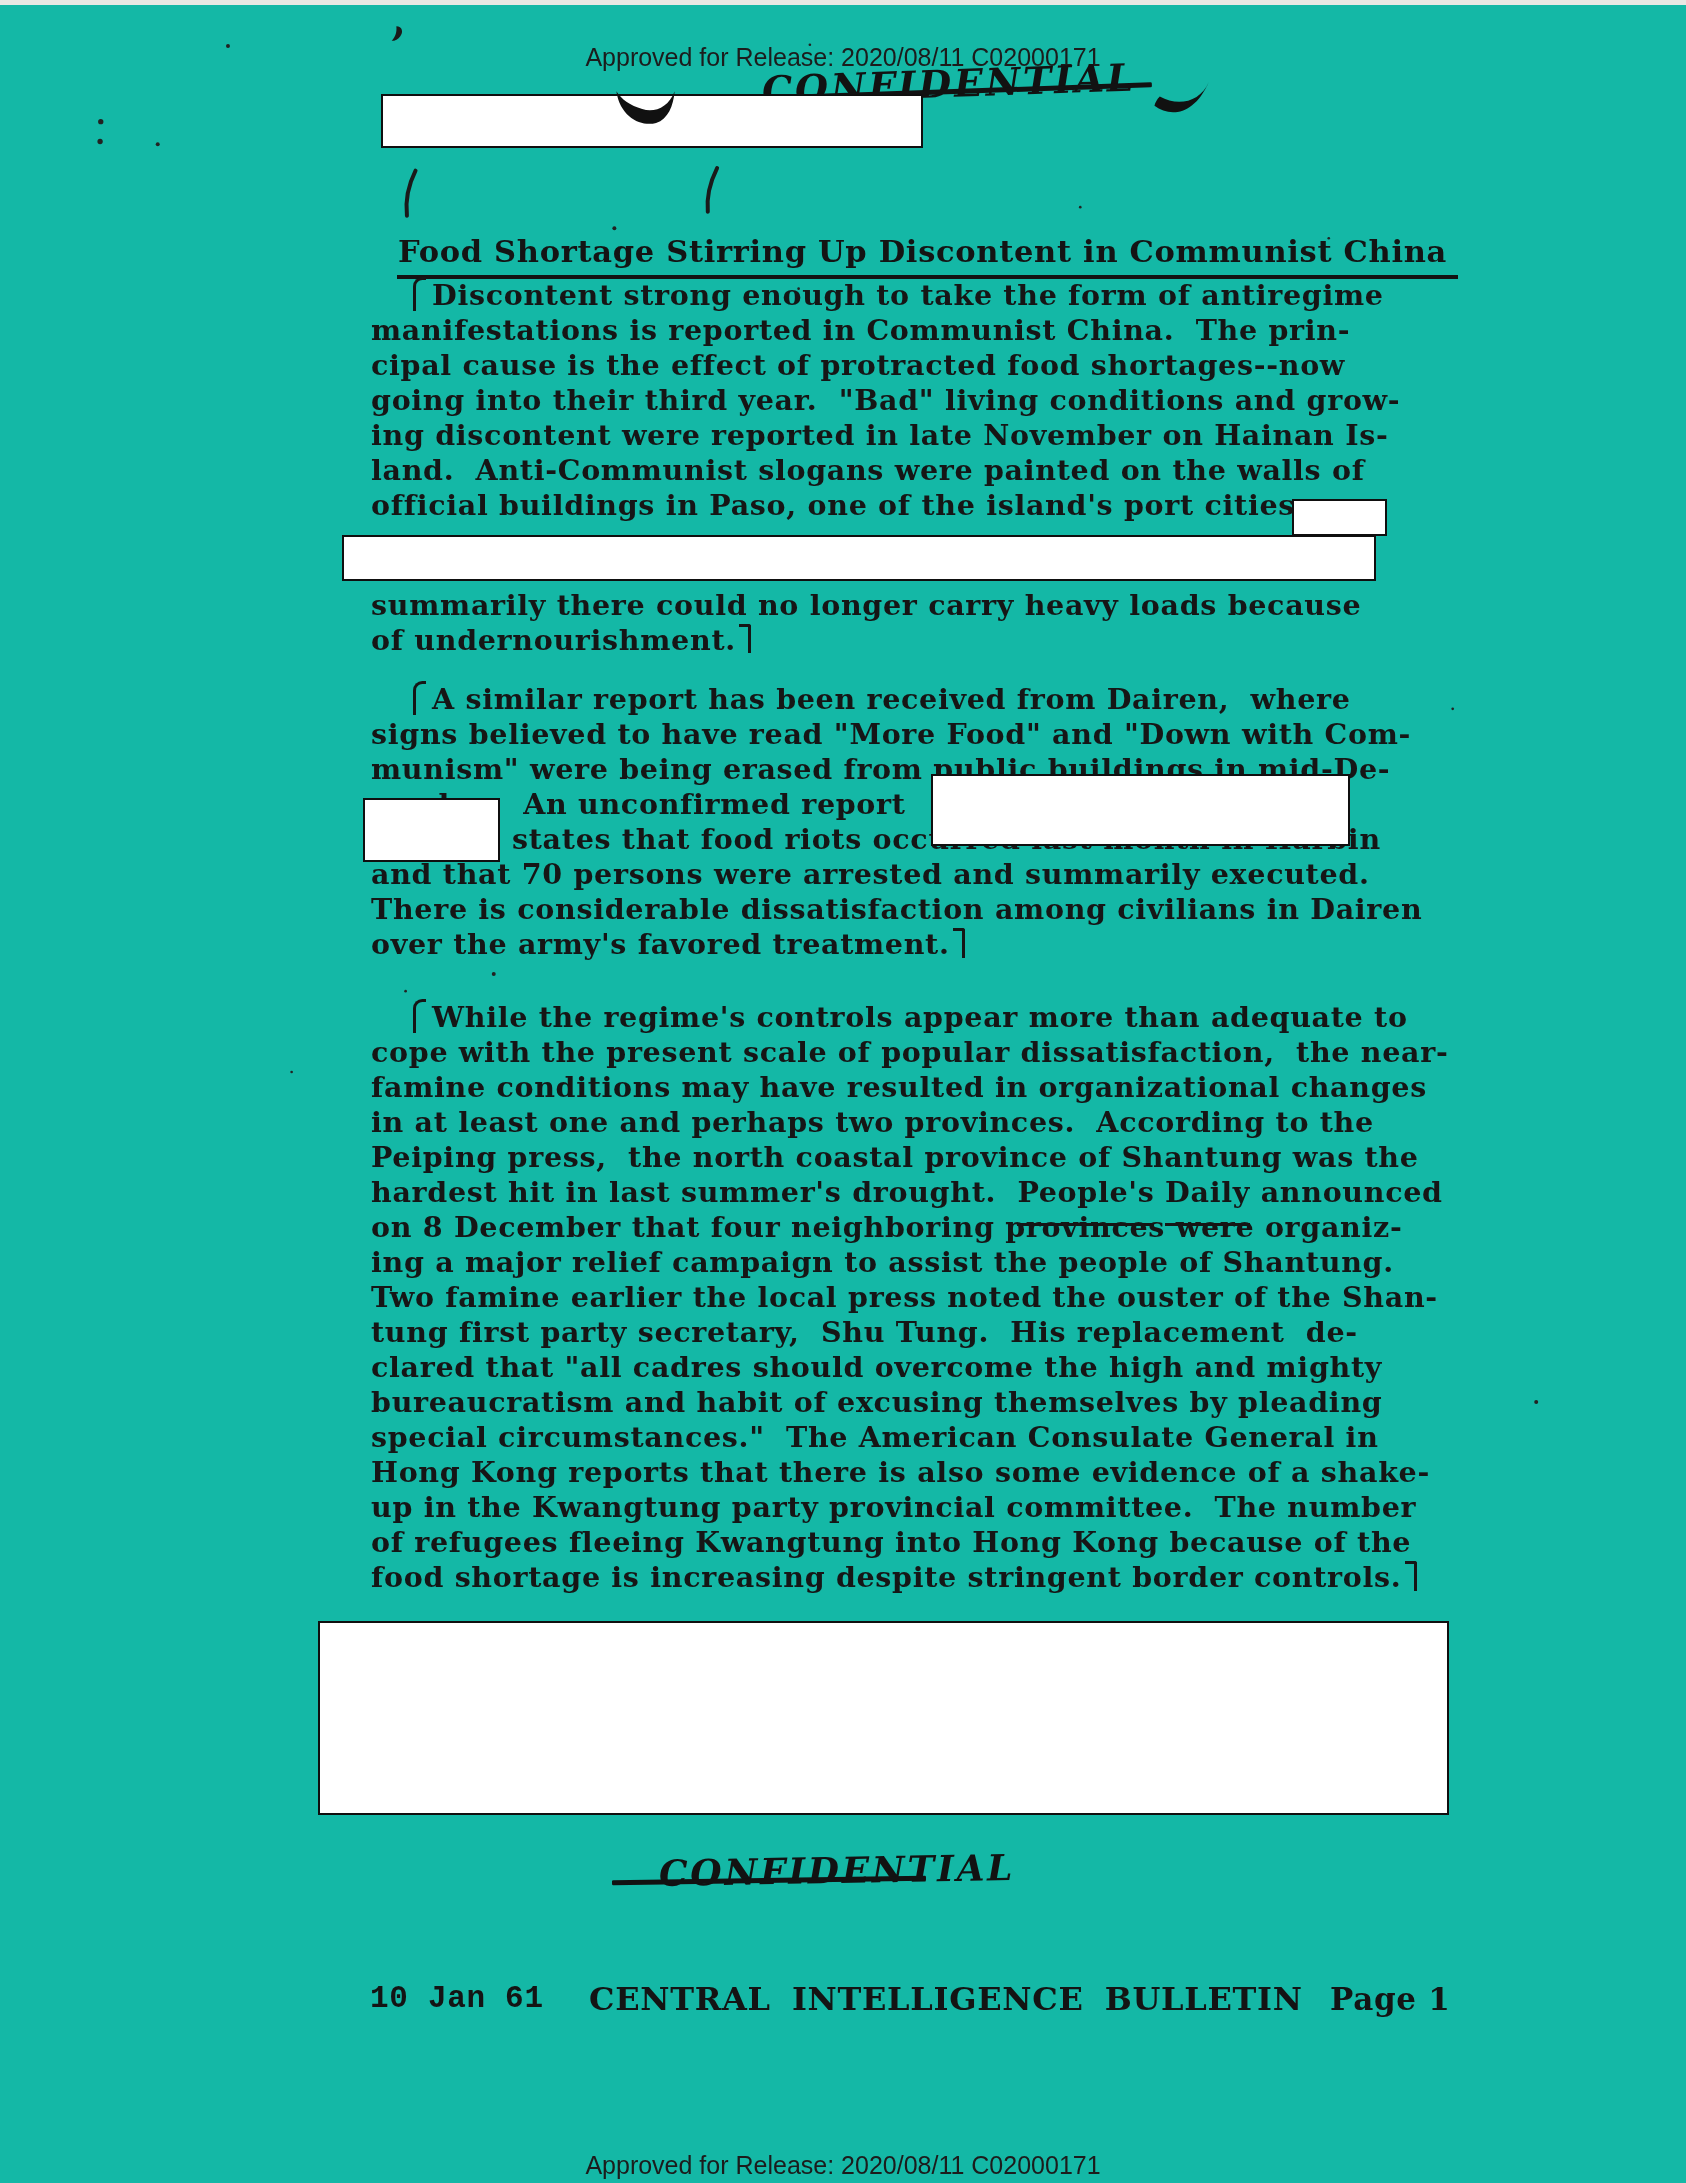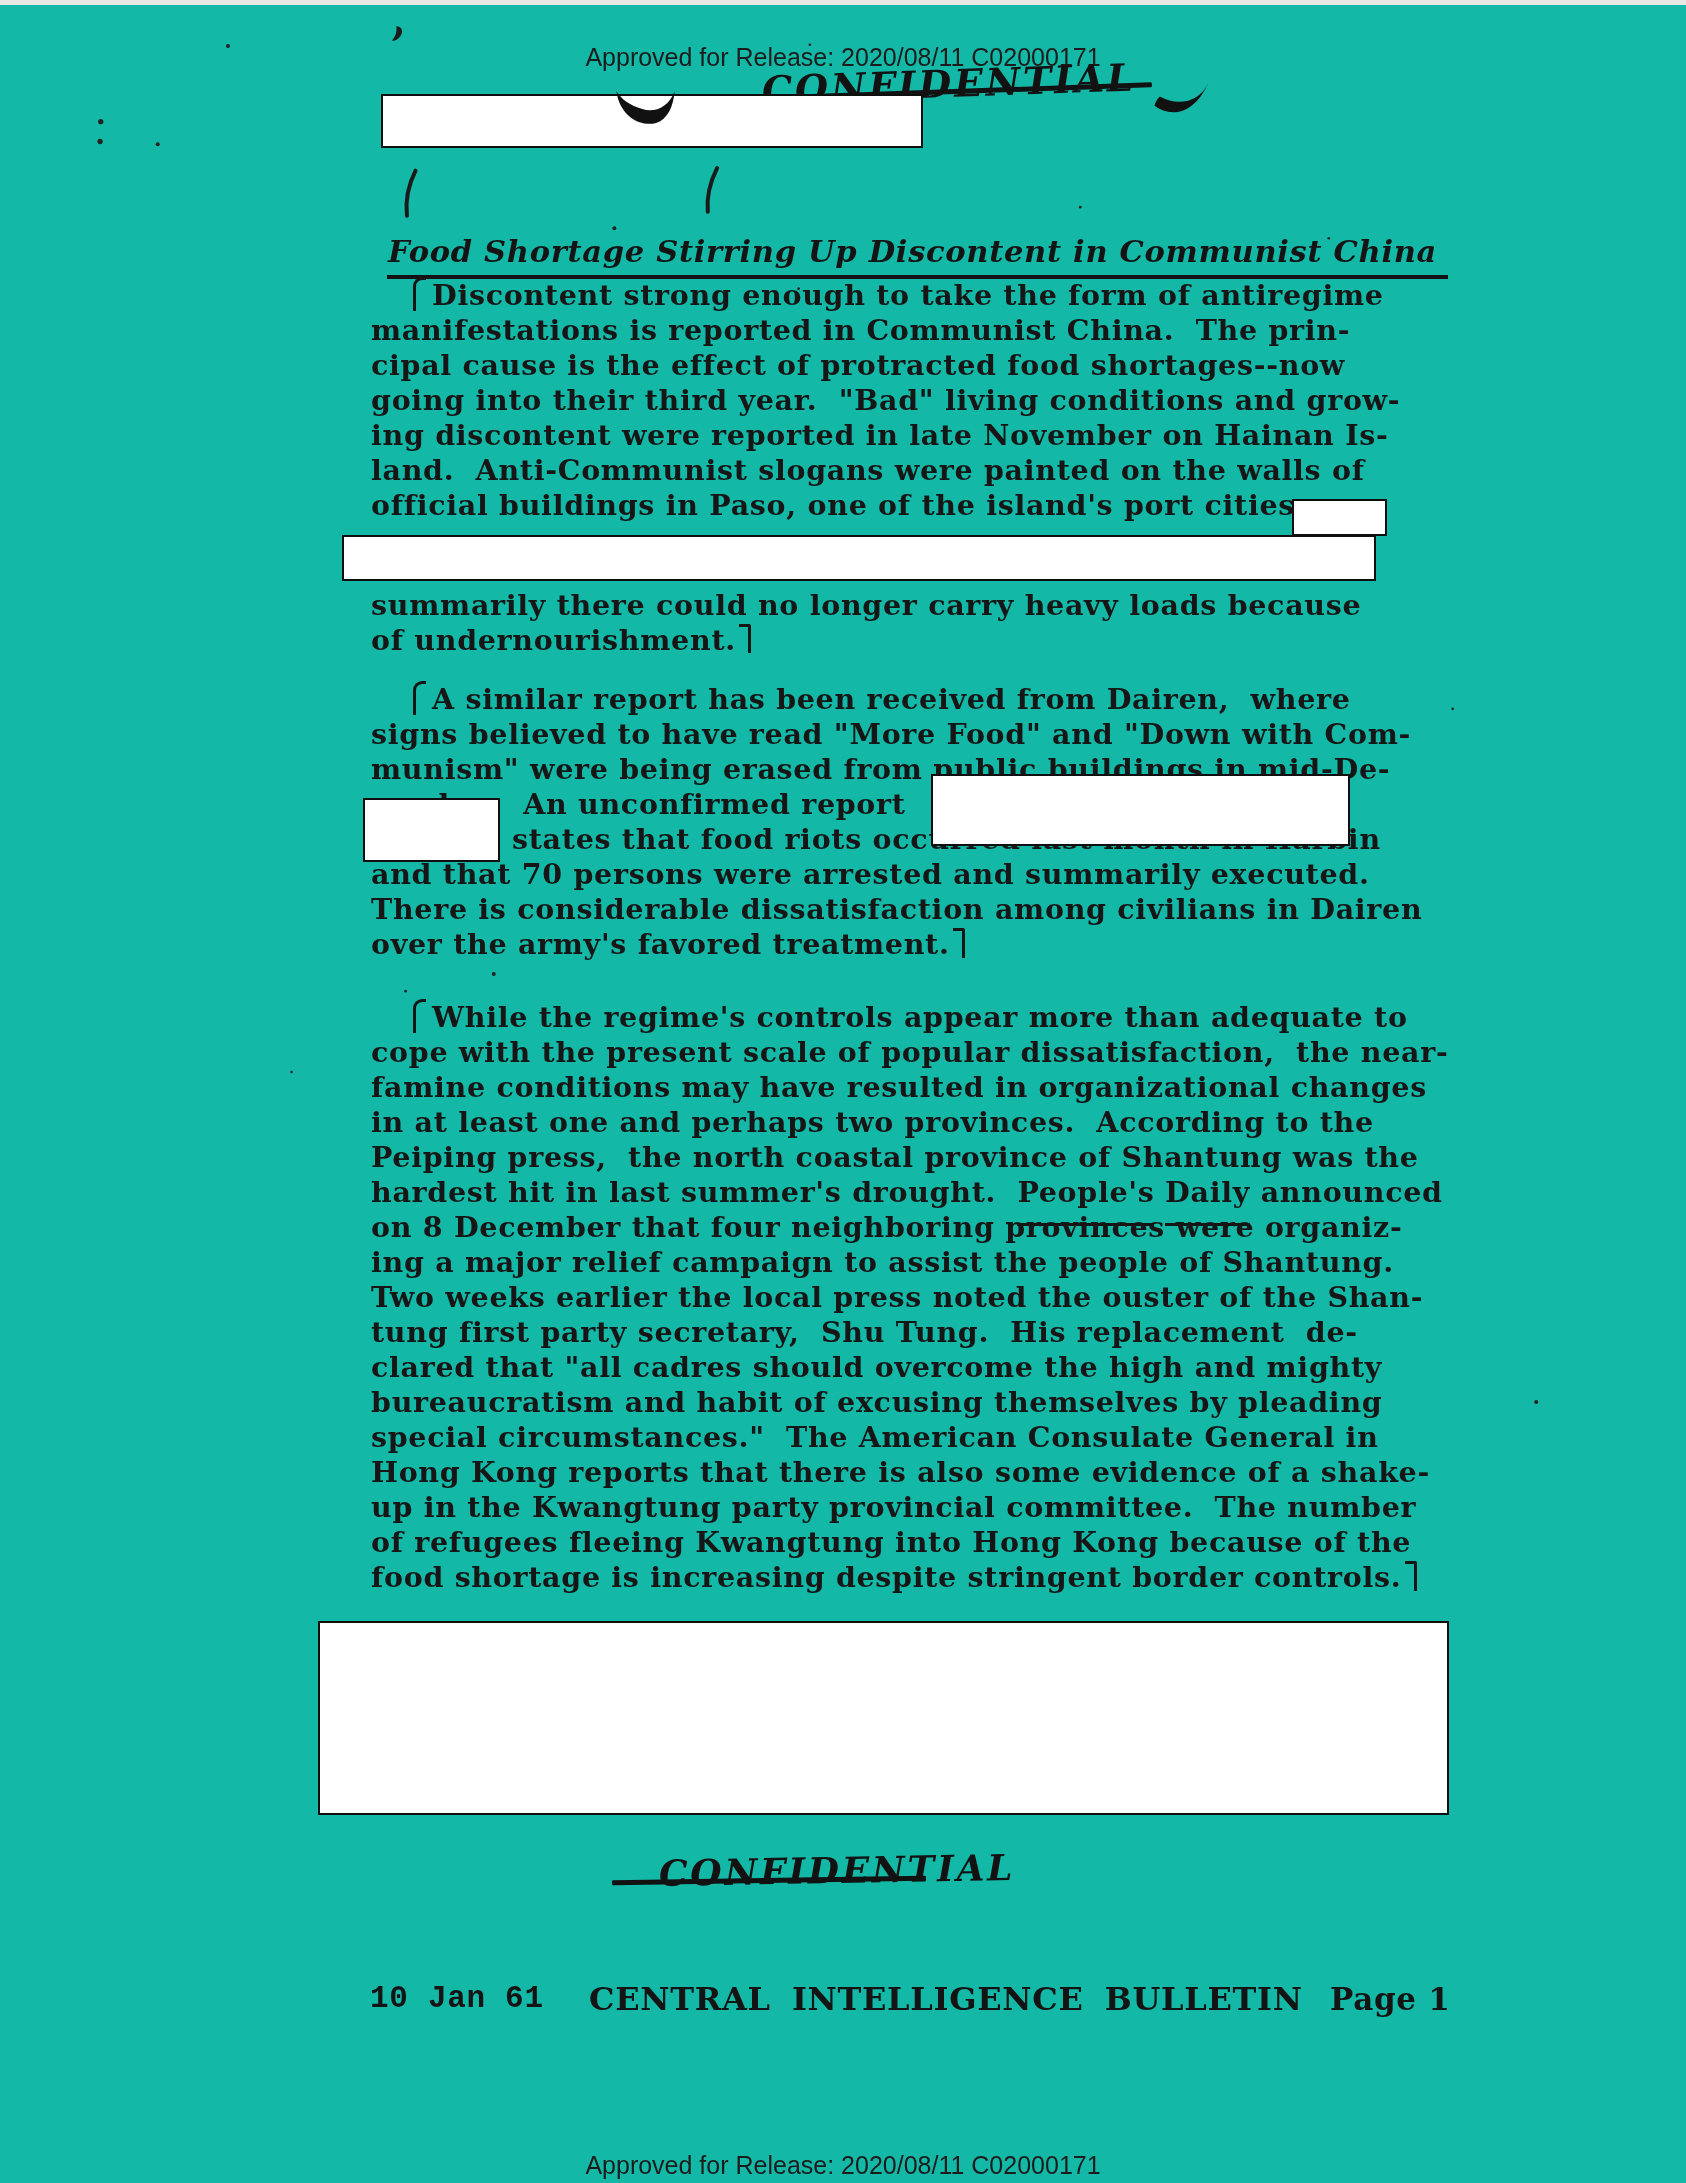--- a/index.html
+++ b/index.html
@@ -65,21 +65,21 @@
 
   <div class="stamp" style="top:38px;">Approved for Release: 2020/08/11 C02000171</div>
   <div class="stamp" style="top:2146px;">Approved for Release: 2020/08/11 C02000171</div>
 
   <div class="classif" style="left:762px;top:56px;transform:rotate(-2deg);">CONFIDENTIAL</div>
   <div class="strike" style="left:704px;top:85px;width:448px;transform:rotate(-2deg);"></div>
 
   <div class="classif" style="left:659px;top:1844px;font-size:36px;transform:rotate(-1deg);">CONFIDENTIAL</div>
   <div class="strike" style="left:612px;top:1873px;width:314px;transform:rotate(-0.8deg);"></div>
 
-  <div class="doc-title" style="left:388px;top:228px;font-style:italic;">Food Shortage Stirring Up Discontent in Communist China</div>
+  <div class="doc-title" style="left:398px;top:228px;">Food Shortage Stirring Up Discontent in Communist China</div>
 
   <div id="text-layer">
       <div class="block indent" style="top: 272px; left: 371px;">
         <div class="line"><span class="br-open"></span><span>Discontent strong enough to take the form of antiregime</span></div>
         <div class="line"><span>manifestations is reported in Communist China.  The prin-</span></div>
         <div class="line"><span>cipal cause is the effect of protracted food shortages--now</span></div>
         <div class="line"><span>going into their third year.  "Bad" living conditions and grow-</span></div>
         <div class="line"><span>ing discontent were reported in late November on Hainan Is-</span></div>
         <div class="line"><span>land.  Anti-Communist slogans were painted on the walls of</span></div>
         <div class="line"><span>official buildings in Paso, one of the island's port cities.</span></div>
@@ -100,21 +100,21 @@
       </div>
       <div class="block indent" style="top: 994px; left: 371px;">
         <div class="line"><span class="br-open"></span><span>While the regime's controls appear more than adequate to</span></div>
         <div class="line"><span>cope with the present scale of popular dissatisfaction,  the near-</span></div>
         <div class="line"><span>famine conditions may have resulted in organizational changes</span></div>
         <div class="line"><span>in at least one and perhaps two provinces.  According to the</span></div>
         <div class="line"><span>Peiping press,  the north coastal province of Shantung was the</span></div>
         <div class="line"><span>hardest hit in last summer's drought.  </span><span class="u">People's</span><span> </span><span class="u">Daily</span><span> announced</span></div>
         <div class="line"><span>on 8 December that four neighboring provinces were organiz-</span></div>
         <div class="line"><span>ing a major relief campaign to assist the people of Shantung.</span></div>
-        <div class="line"><span>Two weeks earlier the local press noted the ouster of the Shan-</span></div>
+        <div class="line"><span>Two famine earlier the local press noted the ouster of the Shan-</span></div>
         <div class="line"><span>tung first party secretary,  Shu Tung.  His replacement  de-</span></div>
         <div class="line"><span>clared that "all cadres should overcome the high and mighty</span></div>
         <div class="line"><span>bureaucratism and habit of excusing themselves by pleading</span></div>
         <div class="line"><span>special circumstances."  The American Consulate General in</span></div>
         <div class="line"><span>Hong Kong reports that there is also some evidence of a shake-</span></div>
         <div class="line"><span>up in the Kwangtung party provincial committee.  The number</span></div>
         <div class="line"><span>of refugees fleeing Kwangtung into Hong Kong because of the</span></div>
         <div class="line"><span>food shortage is increasing despite stringent border controls.</span><span class="br-close"></span></div>
       </div>
     </div>

